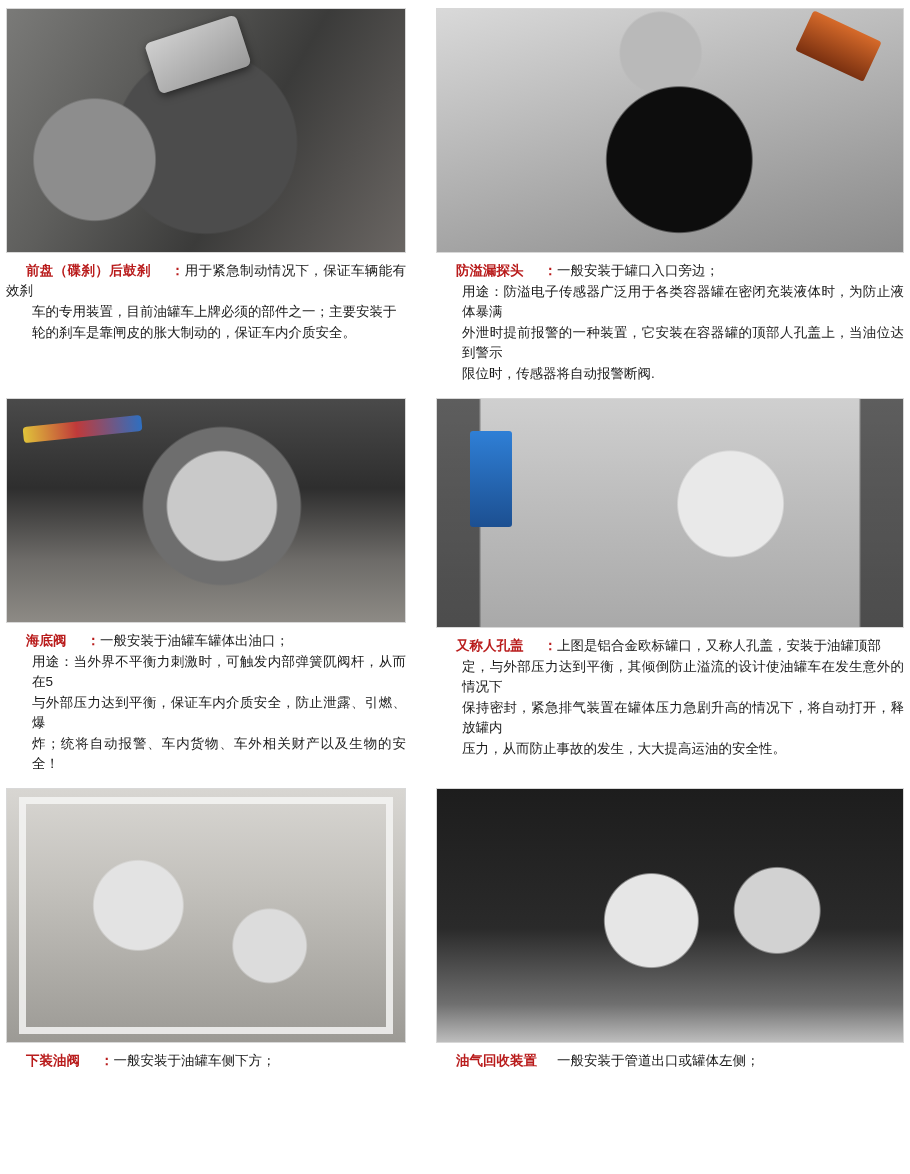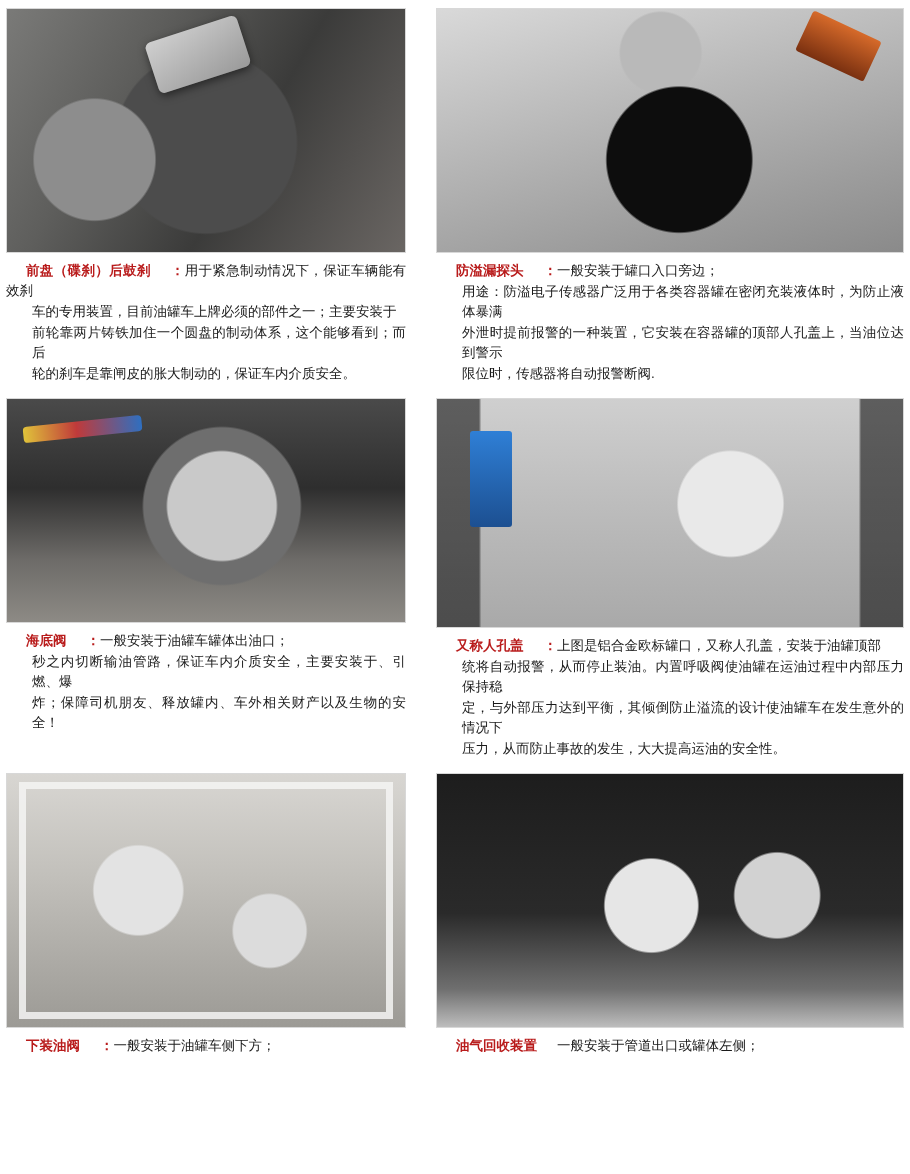--- a/index.html
+++ b/index.html
@@ -142,21 +142,20 @@
 
 <div class="page">
 
   <div class="grid">
 
     <div class="cell">
       <div class="photo h245 ph-a"></div>
       <div class="caption">
         <p><span class="title">前盘（碟刹）后鼓刹</span><span class="title">：</span><span>用于紧急制动情况下，保证车辆能有效刹</span></p>
         <p>车的专用装置，目前油罐车上牌必须的部件之一；主要安装于</p>
-        <p>前轮靠两片铸铁加住一个圆盘的制动体系，这个能够看到；而后</p>
         <p>轮的刹车是靠闸皮的胀大制动的，保证车内介质安全。</p>
       </div>
     </div>
 
     <div class="cell">
       <div class="photo h245 ph-b"></div>
       <div class="caption">
         <p><span class="title">防溢漏探头</span><span class="title">：</span><span>一般安装于罐口入口旁边；</span></p>
         <p>用途：防溢电子传感器广泛用于各类容器罐在密闭充装液体时，为防止液体暴满</p>
         <p>外泄时提前报警的一种装置，它安装在容器罐的顶部人孔盖上，当油位达到警示</p>
@@ -164,31 +163,32 @@
       </div>
     </div>
 
     <div class="spacer-row"></div>
     <div class="spacer-row"></div>
 
     <div class="cell">
       <div class="photo h225 ph-c"></div>
       <div class="caption">
         <p><span class="title">海底阀</span><span class="title">：</span><span>一般安装于油罐车罐体出油口；</span></p>
-        <p>秒之内切断输油管路，保证车内介质安全，主要安装于、引燃、爆</p>
-        <p>炸；保障司机朋友、释放罐内、车外相关财产以及生物的安全！</p>
+        <p>用途：当外界不平衡力刺激时，可触发内部弹簧阢阀杆，从而在5</p>
+        <p>与外部压力达到平衡，保证车内介质安全，防止泄露、引燃、爆</p>
+        <p>炸；统将自动报警、车内货物、车外相关财产以及生物的安全！</p>
       </div>
     </div>
 
     <div class="cell">
       <div class="photo h230 ph-d"></div>
       <div class="caption">
         <p><span class="title">又称人孔盖</span><span class="title">：</span><span>上图是铝合金欧标罐口，又称人孔盖，安装于油罐顶部</span></p>
-        <p>统将自动报警，从而停止装油。内置呼吸阀使油罐在运油过程中内部压力保持稳</p>
         <p>定，与外部压力达到平衡，其倾倒防止溢流的设计使油罐车在发生意外的情况下</p>
+        <p>保持密封，紧急排气装置在罐体压力急剧升高的情况下，将自动打开，释放罐内</p>
         <p>压力，从而防止事故的发生，大大提高运油的安全性。</p>
       </div>
     </div>
 
     <div class="spacer-row"></div>
     <div class="spacer-row"></div>
 
     <div class="cell">
       <div class="photo h255 ph-e"></div>
       <div class="caption">

